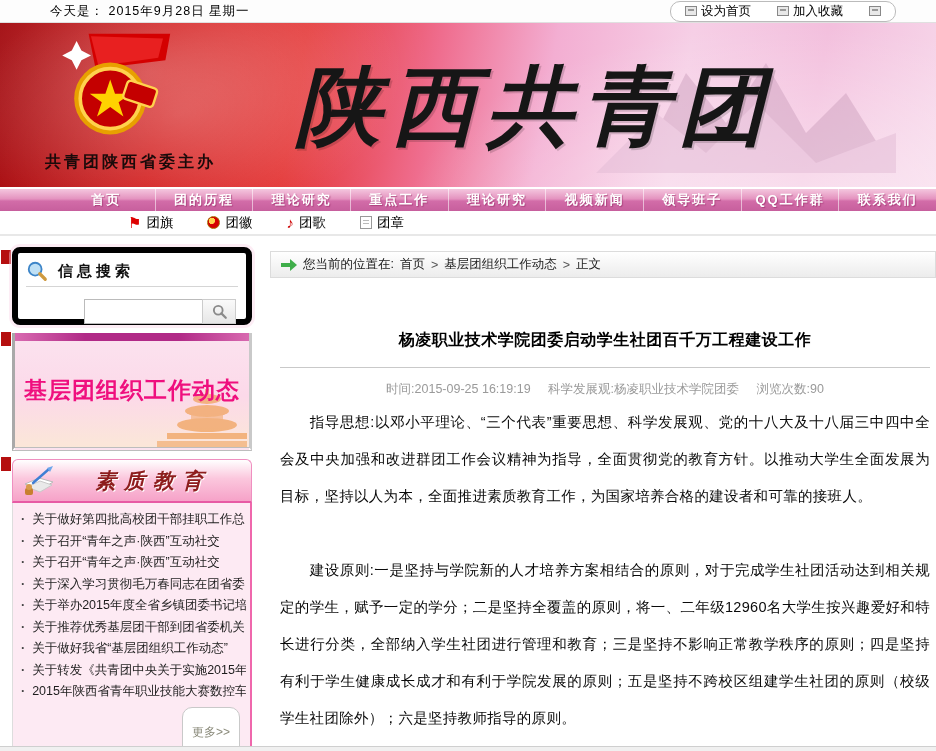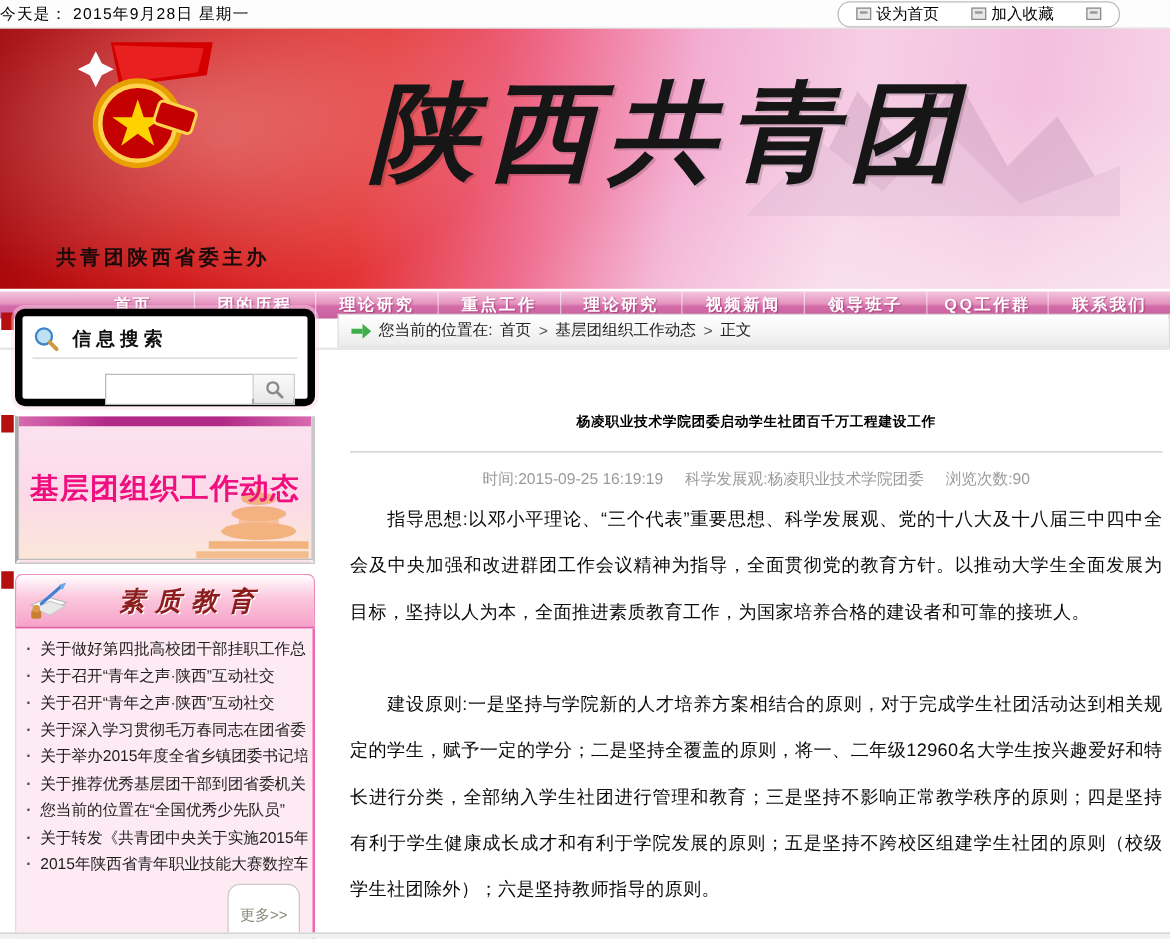--- a/index.html
+++ b/index.html
@@ -7,32 +7,32 @@
   body {
     font-family:"Liberation Sans", sans-serif;
     background:#ffffff; position:relative; overflow:hidden; color:#222;
   }
 
   
   .topbar {
     height:23px; background:#fdfdfd; border-bottom:1px solid #e0e0e0;
     display:flex; align-items:center; font-size:12.5px; color:#000;
   }
-  .topbar .date { letter-spacing:1px; }
+  .topbar .date { margin-left:50px; letter-spacing:1px; }
   .topbar .quicklinks {
     margin-left:auto; margin-right:40px; display:flex; align-items:center; gap:26px;
     border:1px solid #bbb; border-radius:10px; padding:1px 14px; background:#fff;
   }
   .quicklinks a { text-decoration:none; color:#000; display:flex; align-items:center; gap:4px; }
   .mini-icon { width:12px; height:10px; border:1px solid #888; background:#e8e8e8; display:inline-block; position:relative; }
   .mini-icon::after { content:""; position:absolute; left:2px; top:2px; right:2px; height:2px; background:#999; }
 
   
   .banner {
-    height:208px; position:relative; overflow:hidden;
+    height:164px; position:relative; overflow:hidden;
     background:
       radial-gradient(ellipse 420px 260px at 16% 30%, rgba(255,255,255,.25), rgba(255,255,255,0) 60%),
       radial-gradient(ellipse 600px 300px at 85% 120%, rgba(255,255,255,.55), rgba(255,255,255,0) 65%),
       linear-gradient(100deg, #9e0005 0%, #cf0a0a 18%, #e33030 32%, #ef6d8e 46%, #f3aed2 58%, #f6cfe6 72%, #f3bfdd 86%, #f7d7ea 100%);
   }
   .banner::before { 
     content:""; position:absolute; left:-80px; top:-60px; width:520px; height:300px;
     background:radial-gradient(ellipse at center, rgba(255,255,255,.18), rgba(255,255,255,0) 70%);
     transform:rotate(-18deg);
   }
@@ -136,21 +136,21 @@
   .breadcrumb {
     height:27px; border:1px solid #dcdcdc; background:linear-gradient(180deg,#ffffff,#ececec);
     display:flex; align-items:center; gap:6px; padding:0 10px; font-size:12.5px; color:#222;
   }
   .breadcrumb a { color:#222; text-decoration:none; }
   .crumb-sep { color:#555; }
 
   
   .article { padding:0 6px 0 10px; }
   .article-title {
-    text-align:center; font-size:11px; font-weight:bold; color:#000;
+    text-align:center; font-size:16px; font-weight:bold; color:#000;
     margin-top:52px; letter-spacing:.5px;
   }
   .title-rule { border:none; border-top:1px solid #c9c9c9; margin:16px 0 0 0; }
   .article-meta { text-align:center; color:#9a9a9a; font-size:12.5px; margin-top:13px; }
   .article-meta span { margin:0 7px; }
   .article-body { margin-top:6px; font-size:14.5px; color:#0a0a0a; }
   .article-body p { line-height:37px; text-indent:2.05em; margin-bottom:37px; letter-spacing:.3px; text-align:justify; }
 
   .page-bottom { position:absolute; left:0; bottom:0; width:936px; height:5px; background:#f0f0f0; border-top:1px solid #cfcfcf; }
 </style>
@@ -276,21 +276,21 @@
         <span class="notice-title">素质教育</span>
       </div>
       <div class="notice-body">
         <ul>
           <li>关于做好第四批高校团干部挂职工作总</li>
           <li>关于召开“青年之声·陕西”互动社交</li>
           <li>关于召开“青年之声·陕西”互动社交</li>
           <li>关于深入学习贯彻毛万春同志在团省委</li>
           <li>关于举办2015年度全省乡镇团委书记培</li>
           <li>关于推荐优秀基层团干部到团省委机关</li>
-          <li>您当前的位置在“全国优秀少先队员”</li>
+          <li>关于做好我省“基层团组织工作动态”</li>
           <li>关于转发《共青团中央关于实施2015年</li>
           <li>2015年陕西省青年职业技能大赛数控车</li>
         </ul>
         <div class="more-row">
           <a href="#" class="more-btn">更多&gt;&gt;</a>
         </div>
       </div>
     </div>
   </aside>
 

